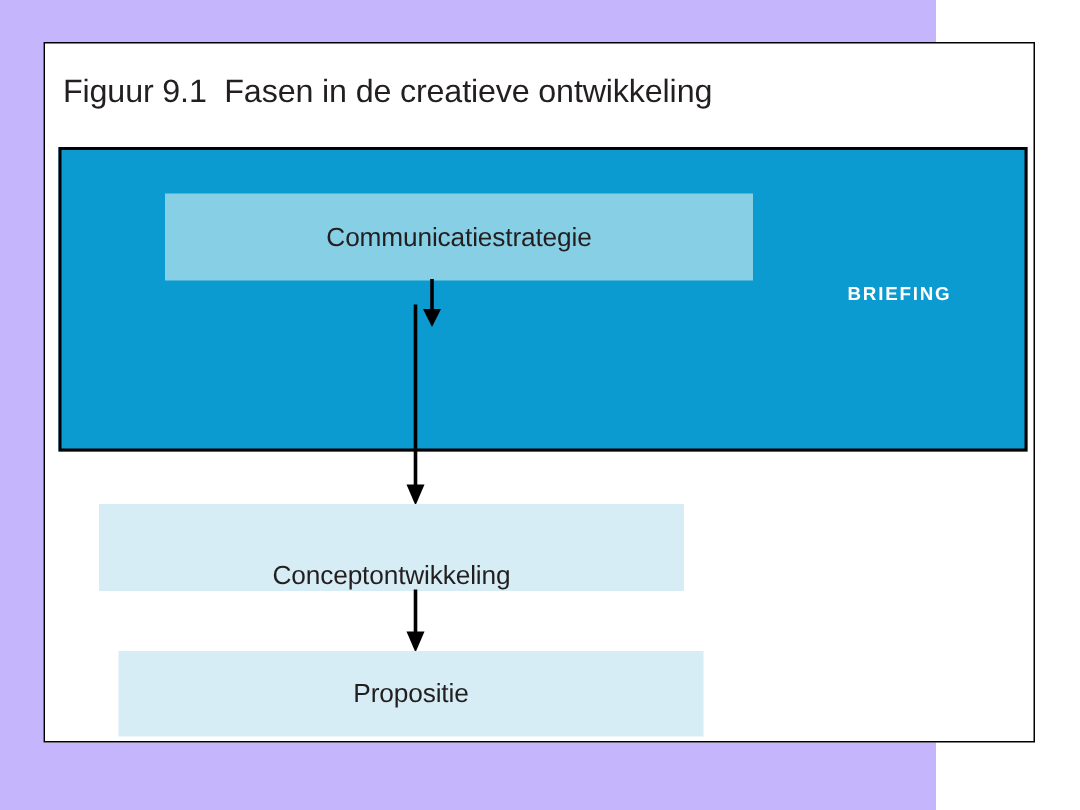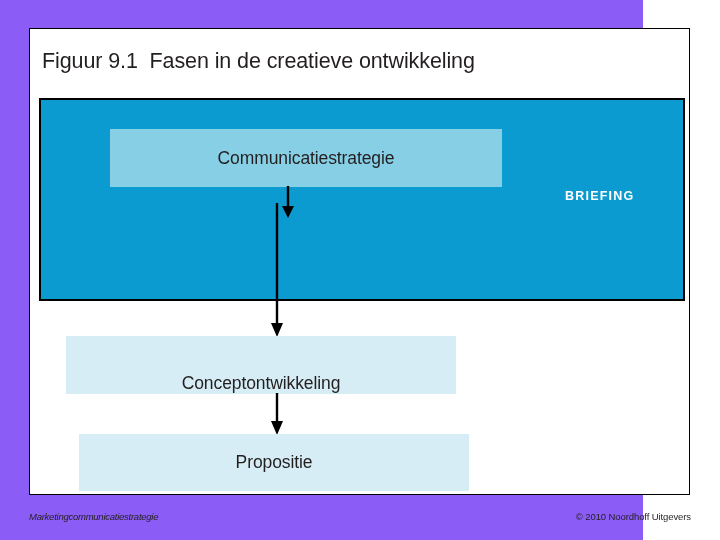--- a/index.html
+++ b/index.html
@@ -12,22 +12,21 @@
     height: 540px;
     font-family: "Liberation Sans", sans-serif;
     -webkit-font-smoothing: antialiased;
     overflow: hidden;
   }
 
   #slide {
     position: relative;
     width: 624px;
     height: 540px;
-    background: #8b5cf6;
-    padding-left: 19px;
+    background: #c4b5fd;
   }
 
   
   #figure-frame {
     position: absolute;
     left: 29px;
     top: 28px;
     width: 661px;
     height: 467px;
     box-sizing: border-box;
@@ -197,18 +196,14 @@
       <line x1="9" y1="0" x2="9" y2="30" stroke="#000000" stroke-width="2.4"></line>
       <polygon points="3,28 15,28 9,42" fill="#000000"></polygon>
     </svg>
 
     <div id="box-uitvoering" class="phase-box level-2">
       <span>Propositie</span>
     </div>
 
   </div>
 
-  <div id="footer">
-    <div id="footer-left">Marketingcommunicatiestrategie</div>
-    <div id="footer-right">© 2010 Noordhoff Uitgevers</div>
-  </div>
 
 </div>
 
 </body></html>

